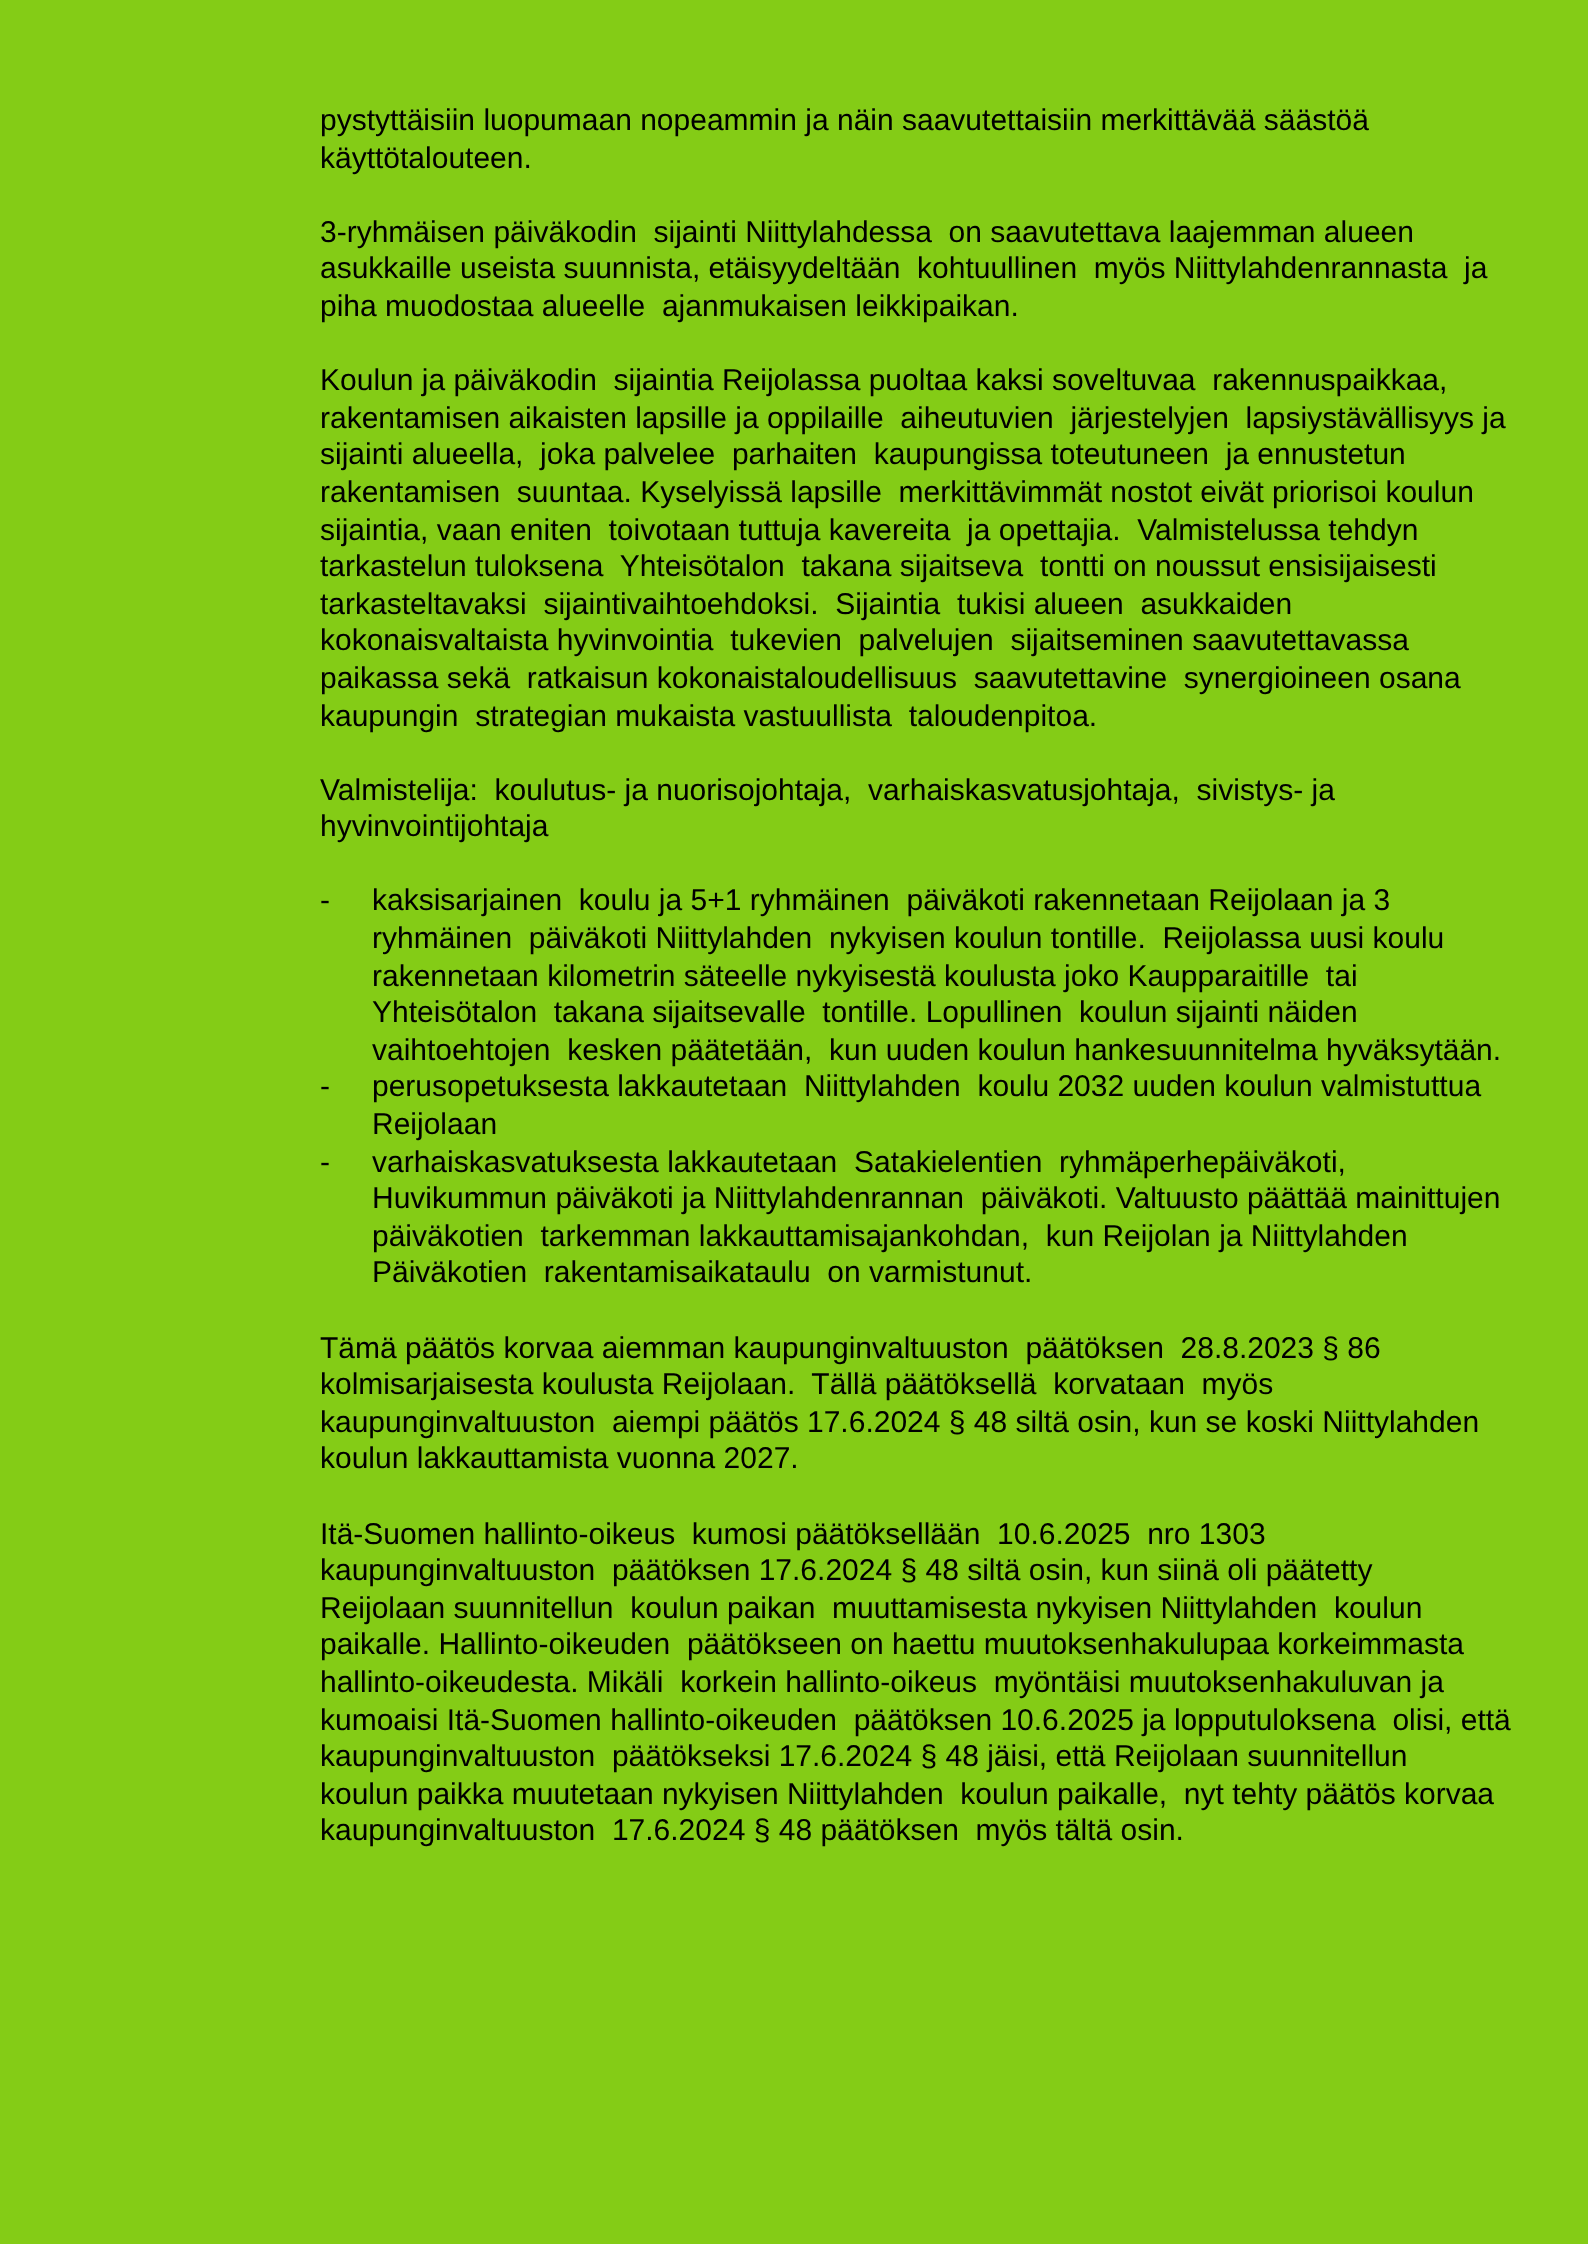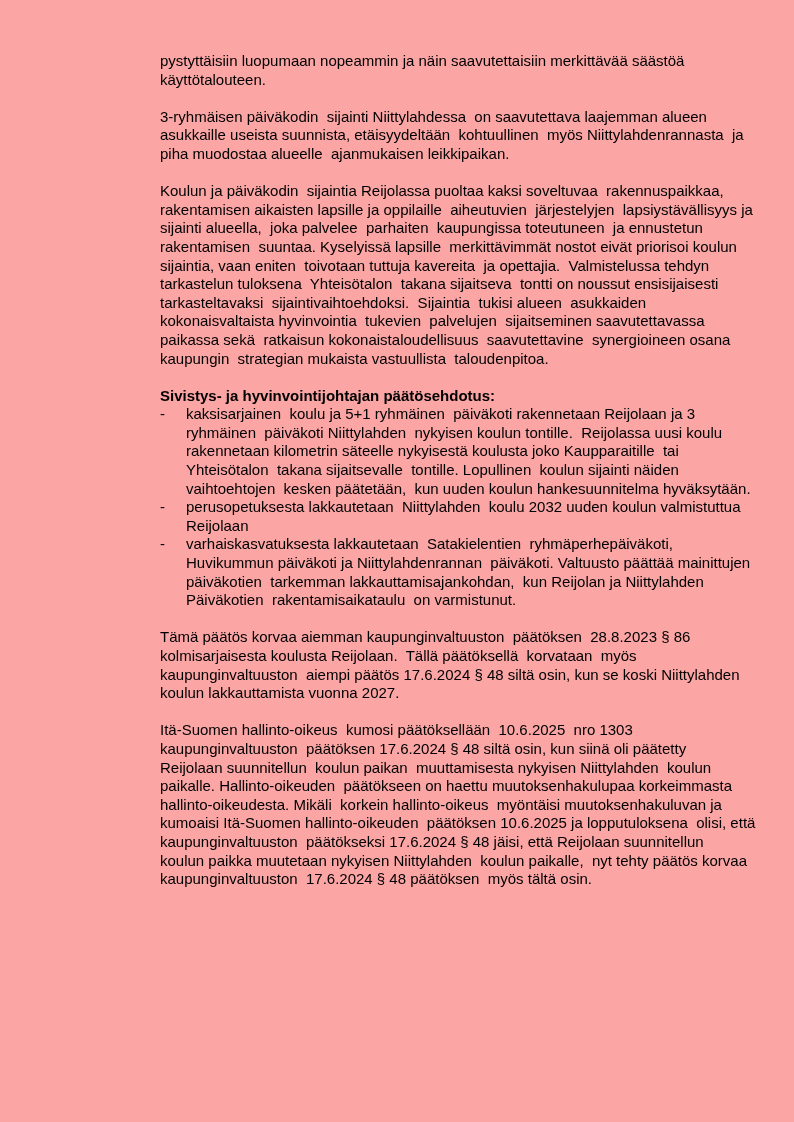--- a/index.html
+++ b/index.html
@@ -4,21 +4,21 @@
 <style>
   html, body {
     margin: 0;
     padding: 0;
     background: #ffffff;
   }
   .page {
     position: relative;
     width: 794px;
     height: 1122px;
-    background: #fca5a5;
+    background: #84cc16;
     overflow: hidden;
     font-family: "Liberation Sans", sans-serif;
     font-size: 15px;
     line-height: 18.6px;
     color: #000000;
   }
   .content {
     position: absolute;
     left: 160px;
     top: 52px;
@@ -68,22 +68,23 @@
 rakentamisen aikaisten lapsille ja oppilaille  aiheutuvien  järjestelyjen  lapsiystävällisyys ja
 sijainti alueella,  joka palvelee  parhaiten  kaupungissa toteutuneen  ja ennustetun
 rakentamisen  suuntaa. Kyselyissä lapsille  merkittävimmät nostot eivät priorisoi koulun
 sijaintia, vaan eniten  toivotaan tuttuja kavereita  ja opettajia.  Valmistelussa tehdyn
 tarkastelun tuloksena  Yhteisötalon  takana sijaitseva  tontti on noussut ensisijaisesti
 tarkasteltavaksi  sijaintivaihtoehdoksi.  Sijaintia  tukisi alueen  asukkaiden
 kokonaisvaltaista hyvinvointia  tukevien  palvelujen  sijaitseminen saavutettavassa
 paikassa sekä  ratkaisun kokonaistaloudellisuus  saavutettavine  synergioineen osana
 kaupungin  strategian mukaista vastuullista  taloudenpitoa.</p>
 
+    <p class="block">Valmistelija:  koulutus- ja nuorisojohtaja,  varhaiskasvatusjohtaja,  sivistys- ja
+hyvinvointijohtaja</p>
 
-    <p class="heading">Sivistys- ja hyvinvointijohtajan päätösehdotus:</p>
 
 
 
     <div class="bullet-list">
       <div class="bullet-row">
         <span class="bullet-dash">-</span>
         <span class="bullet-text">kaksisarjainen  koulu ja 5+1 ryhmäinen  päiväkoti rakennetaan Reijolaan ja 3
 ryhmäinen  päiväkoti Niittylahden  nykyisen koulun tontille.  Reijolassa uusi koulu
 rakennetaan kilometrin säteelle nykyisestä koulusta joko Kaupparaitille  tai
 Yhteisötalon  takana sijaitsevalle  tontille. Lopullinen  koulun sijainti näiden

